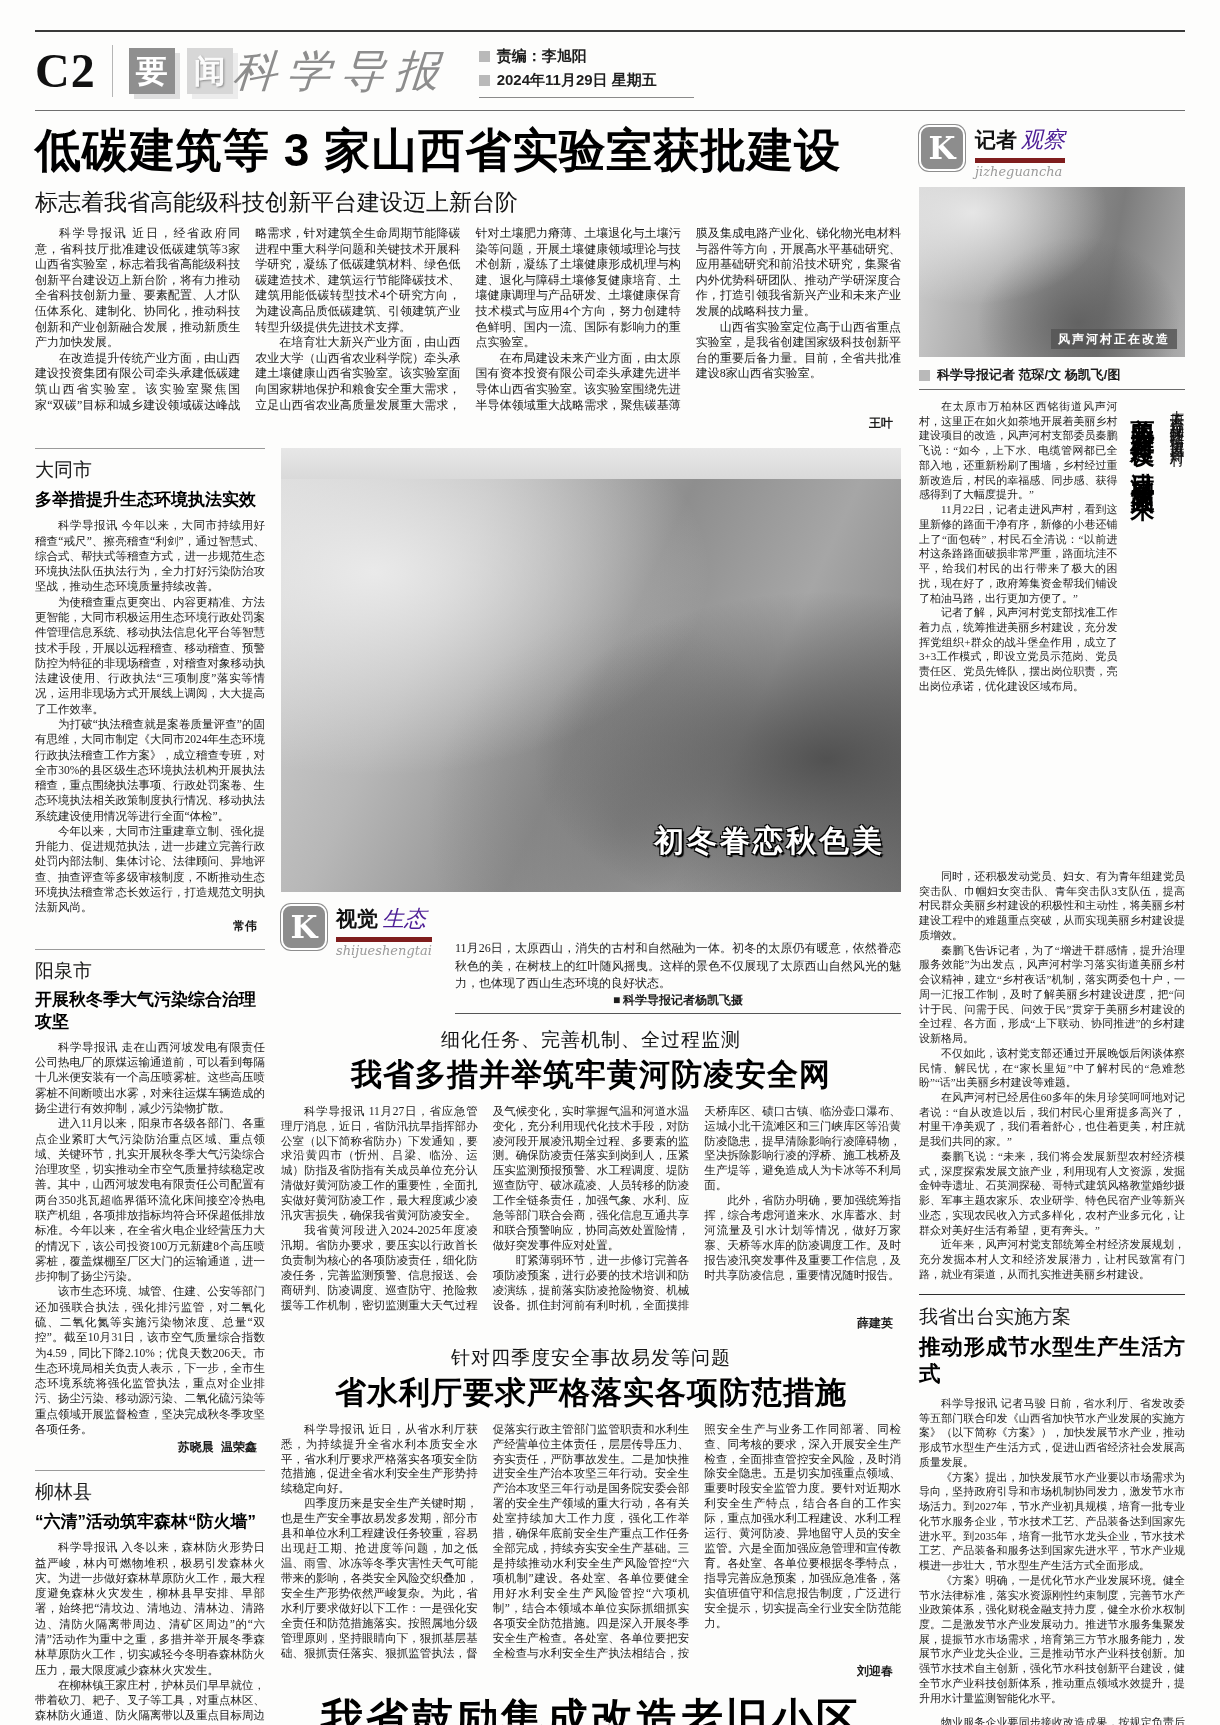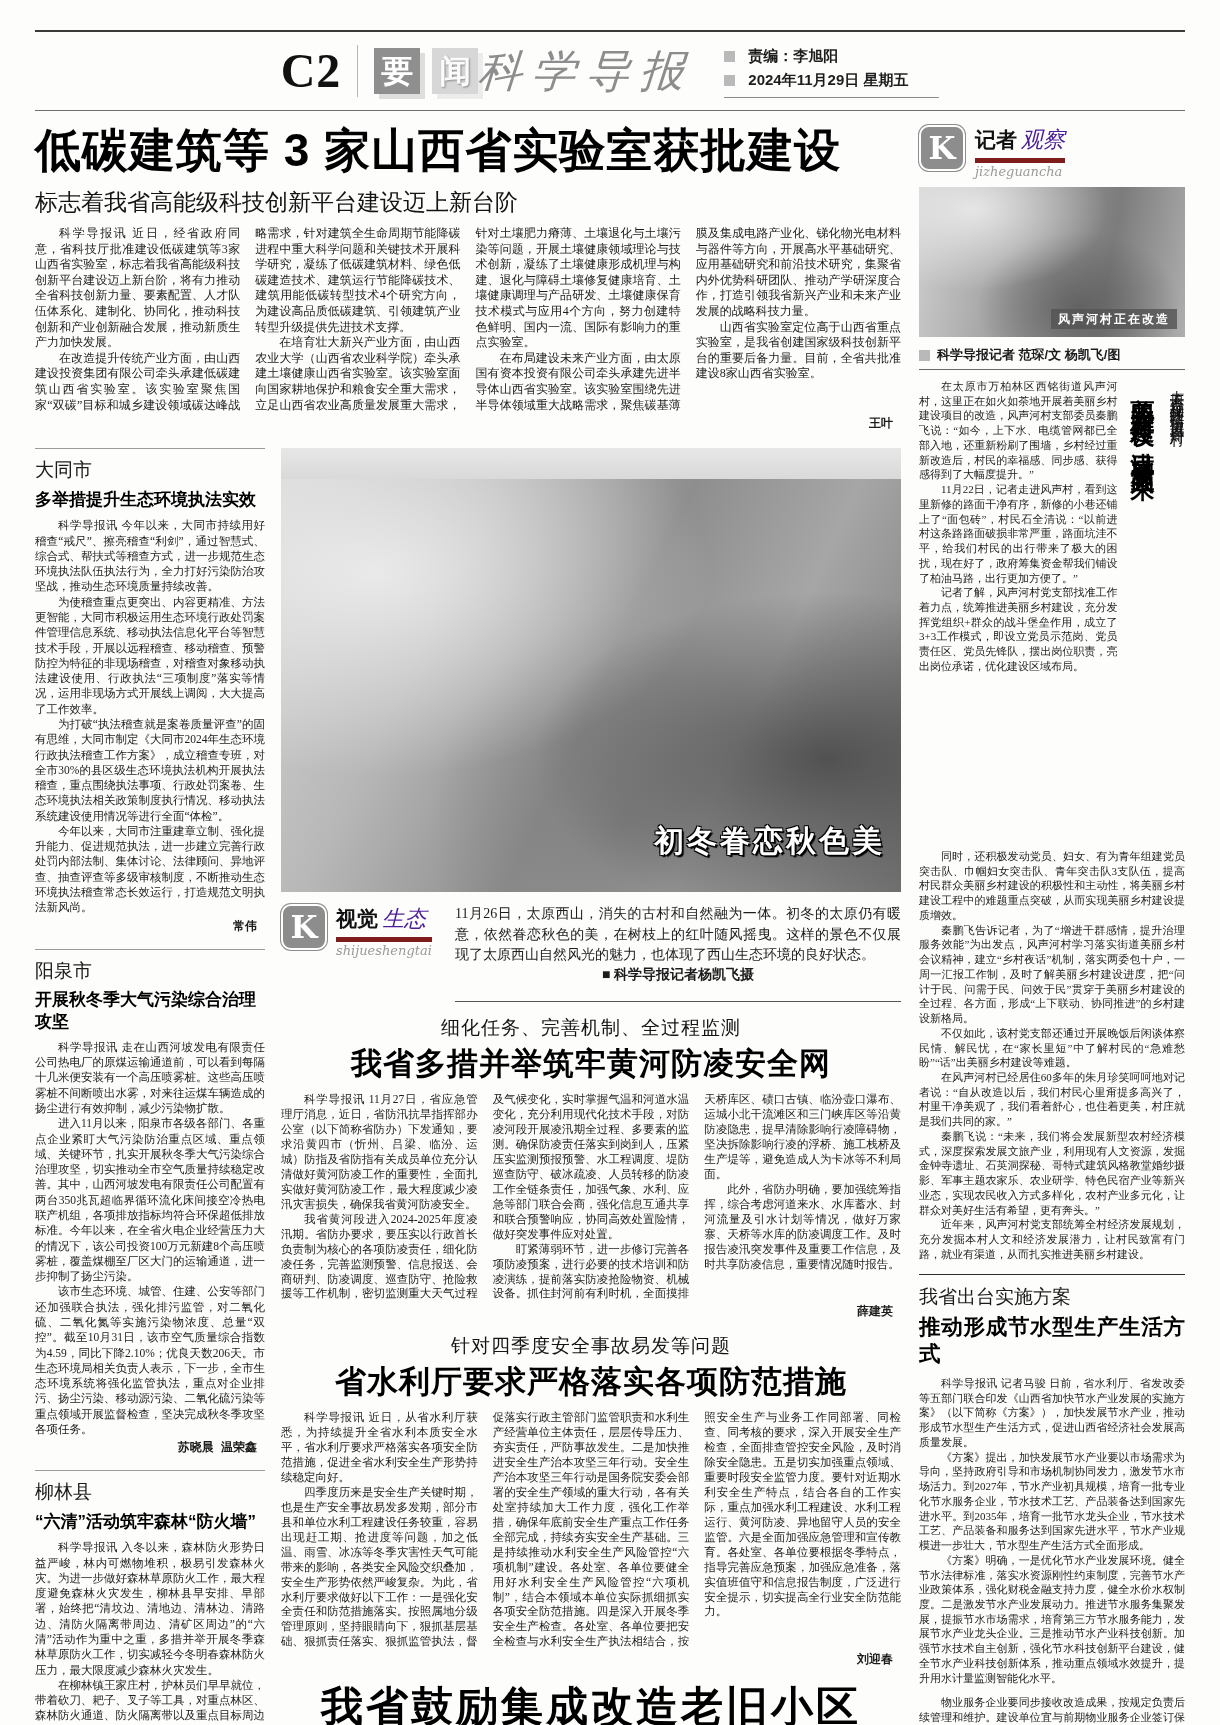--- a/index.html
+++ b/index.html
@@ -5,36 +5,36 @@
   html,body { margin:0; padding:0; background:#e8e8e8; }
   .page {
     position:relative; width:1220px; height:1725px; margin:0 auto;
     background:#fdfdfc; box-sizing:border-box; padding:30px 35px 0;
     overflow:hidden; color:#1c1c1c;
     font-family:"Liberation Serif", serif;
   }
   .topline { border-top:2px solid #3a3a3a; margin-bottom:8px; }
 
   
-  .masthead-row { display:flex; justify-content:center; align-items:center;
+  .masthead-row { display:flex; justify-content:flex-start; align-items:center;
     padding:4px 0 12px; border-bottom:1px solid #6f6f6f;margin-top:6px; }
   .plate { display:flex; align-items:center; gap:16px; }
   .page-no { font:700 48px/1 "Liberation Serif", serif; color:#111; letter-spacing:1px; }
   .vdiv { width:1px; height:52px; background:#b5b5b5; }
   .badge-row { display:flex; gap:12px; }
   .badge { width:46px; height:46px; display:flex; align-items:center; justify-content:center;
     font:900 32px/1 "Liberation Sans", sans-serif; }
   .badge.dark { background:#8f8f8f; color:#fff; box-shadow:5px 5px 0 #dedede; }
   .badge.light { background:#d7d7d7; color:#fbfbfb; text-shadow:1px 1px 2px #8a8a8a; box-shadow:5px 5px 0 #ececec; }
   .mast-right { display:flex; align-items:center; gap:30px; }
   .mast-title { font:400 44px/1 "DejaVu Serif", serif; font-style:italic;
     color:#8d8d8d; letter-spacing:10px; transform:skewX(-4deg); }
   .mast-meta { font:700 15px/1.6 "Liberation Sans", sans-serif; color:#1d1d1d;
     border-bottom:1px solid #8a8a8a; padding-bottom:5px; min-width:215px; }
-  .meta-line { display:flex; align-items:center; gap:13px; }
+  .meta-line { display:flex; align-items:center; gap:7px; }
   .sq { width:11px; height:11px; background:#b9b9b9; flex:0 0 auto; }
 
   
   .content { display:flex; gap:18px; padding-top:14px; }
   .main-col { width:866px; flex:0 0 auto; }
   .right-rail { flex:1; min-width:0; font-size:11px; line-height:1.34; text-align:justify; }
 
   .para { margin:0; text-indent:2em; }
   .byline { text-align:right; font-weight:700; padding:2px 8px 0 0; font-size:12px;font-family:Liberation Mono, monospace; }
 
@@ -68,35 +68,35 @@
   .caption-row { display:flex; gap:14px; padding:12px 0 0; align-items:flex-start; }
   .lg { display:flex; gap:9px; flex:0 0 auto; width:160px; }
   .lg-k { width:46px; height:46px; border-radius:10px; background:#8d8d8d; color:#fff;
     display:flex; align-items:center; justify-content:center;
     font:700 31px/1 "DejaVu Serif", serif; border:2px solid #fff; box-shadow:0 0 0 1px #8d8d8d; box-sizing:border-box; }
   .lg-cn { white-space:nowrap; }
   .lg-cn .b { font:900 21px "Liberation Sans", sans-serif; color:#111; }
   .lg-cn .s { font:400 22px "DejaVu Serif", serif; font-style:italic; color:#4c1d95; margin-left:4px; }
   .lg-py { font:400 13px "DejaVu Serif", serif; font-style:italic; color:#9a9a9a;
     border-top:5px solid #7f1d1d; margin-top:3px; padding-top:1px; }
-  .caption-text { flex:1; font-size:14px; line-height:1.45; text-align:justify;
-    border-bottom:1px solid #555; padding-bottom:16px; }
+  .caption-text { flex:1; font-size:12px; line-height:1.45; text-align:justify;
+    border-bottom:1px solid #555; padding-bottom:3px;margin-top:36px; }
   .caption-credit { text-align:center; font-weight:700; text-indent:0; }
 
   
   .mid-article { margin-top:14px; }
   .mid-kicker { text-align:center; font:400 19px/1.3 "Liberation Serif", serif; color:#141414; letter-spacing:1px; }
   .mid-head { text-align:center; font:900 31px/1.2 "Liberation Sans", sans-serif; color:#000;
     margin:4px 0 10px; letter-spacing:1px; }
   .mid-head.big { font-size:42px; letter-spacing:3px; margin-top:6px; }
   .mid-body { columns:3; column-gap:15px; font-size:11.5px; line-height:1.3; text-align:justify; }
 
   
   .obs-logo-row { display:flex; gap:10px; align-items:flex-start; padding-bottom:8px; }
-  .obs-photo { position:relative; height:150px;
+  .obs-photo { position:relative; height:170px;
     background:
       radial-gradient(ellipse at 20% 15%, rgba(235,235,235,.9) 0%, rgba(235,235,235,0) 45%),
       radial-gradient(ellipse at 60% 80%, rgba(90,90,90,.8) 0%, rgba(90,90,90,0) 45%),
       linear-gradient(100deg, #cfcfcf 0%, #9b9b9b 40%, #7c7c7c 70%, #aeaeae 100%); }
   .obs-photo-cap { position:absolute; right:8px; bottom:8px; background:rgba(84,84,84,.82);
     color:#fff; font:700 12px/1.5 "Liberation Sans", sans-serif; padding:1px 7px; letter-spacing:2px; }
   .obs-credit { display:flex; align-items:center; gap:7px; font:700 13px "Liberation Sans", sans-serif;
     padding:9px 0 5px; border-bottom:1px solid #6a6a6a; }
   .obs-flex { display:flex; gap:10px; padding-top:9px; height:470px; overflow:hidden; }
   .obs-body { flex:1; min-width:0; }

